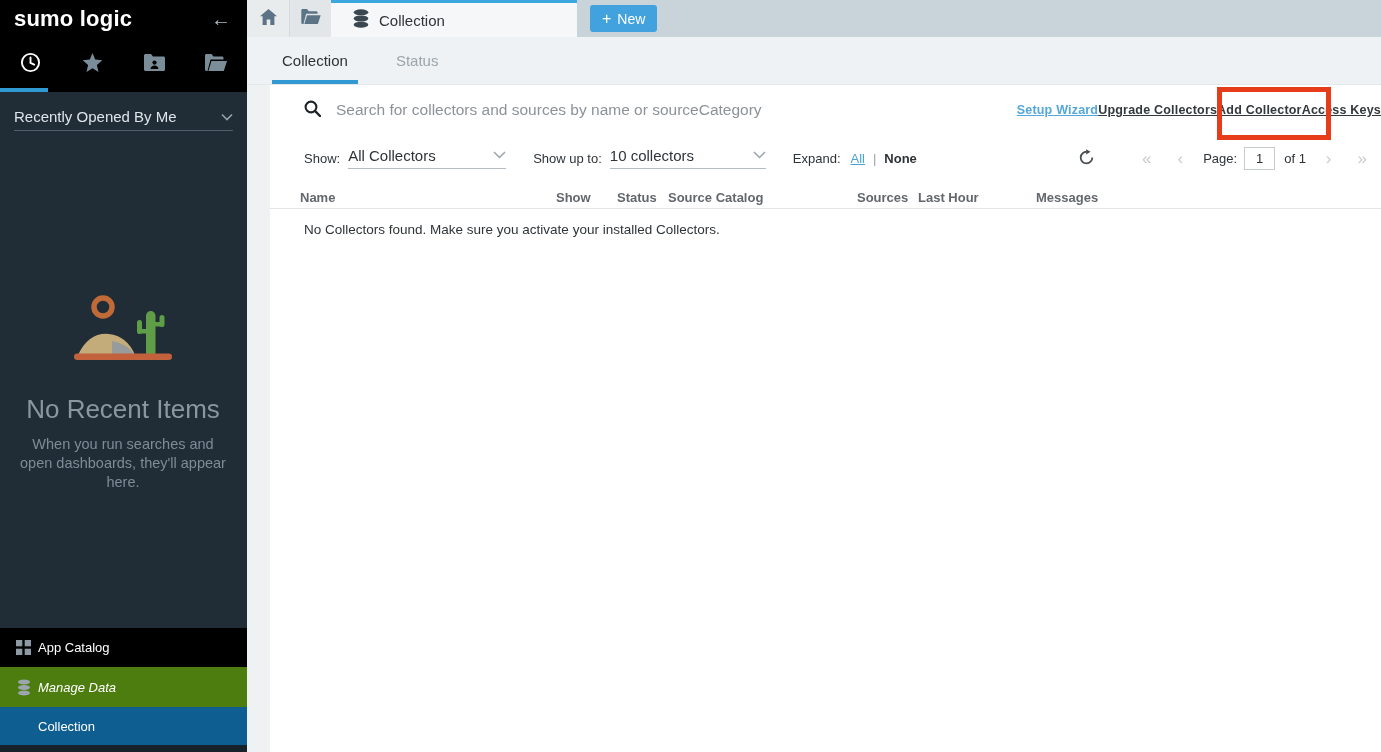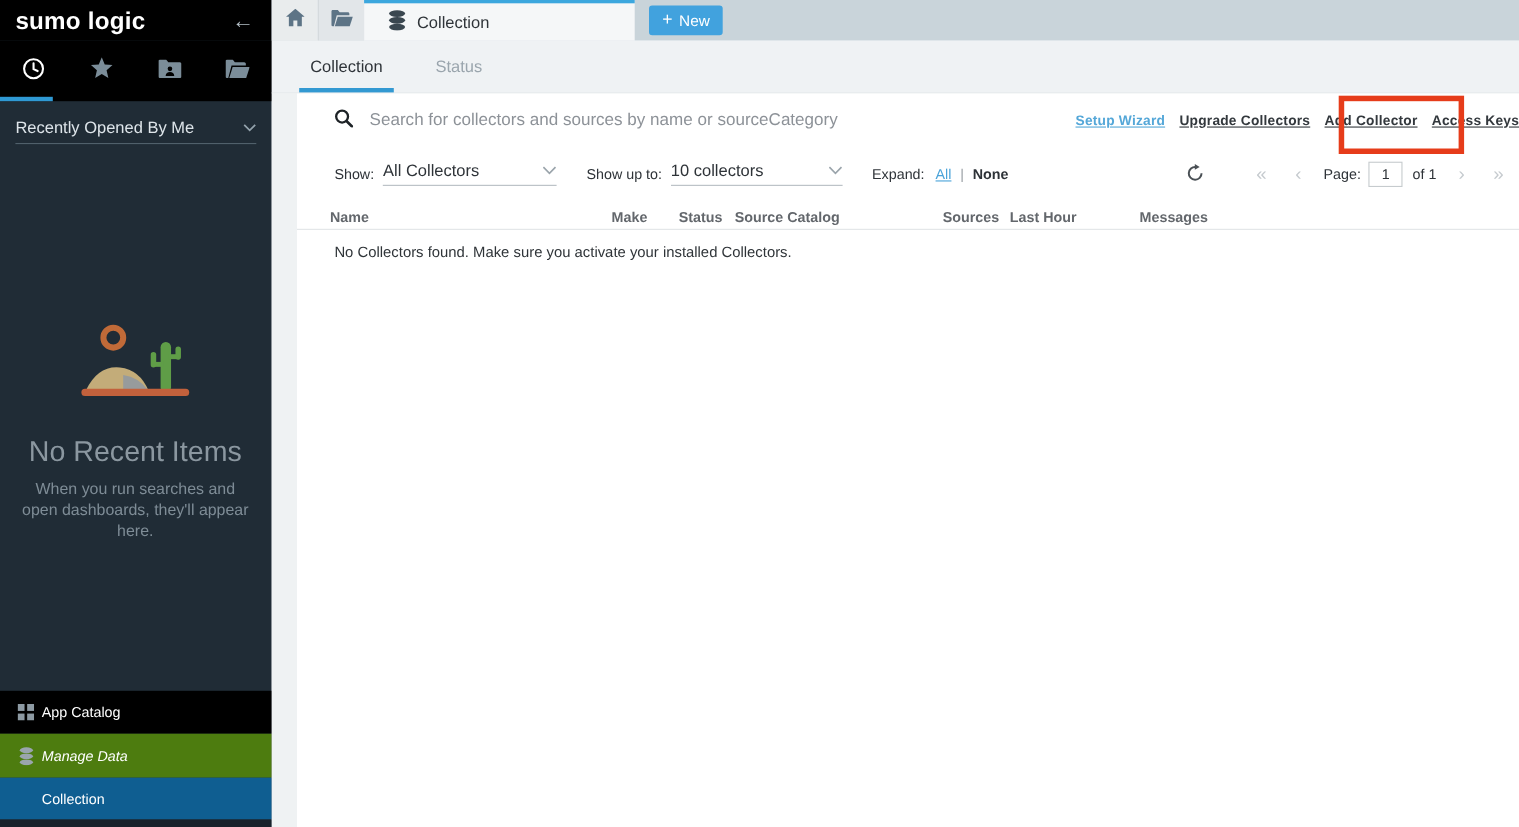--- a/index.html
+++ b/index.html
@@ -49,21 +49,21 @@
   .subtab-active { margin-left:25px; padding:0 10px; color:#2e3338; }
   .subtab-active::after { content:""; position:absolute; left:0; right:0; bottom:0; height:4px; background:#3399d2; }
   .subtab-inactive { margin-left:30px; padding:0 8px; color:#9aa5ad; }
   .gutter { position:absolute; left:247px; top:85px; width:23px; bottom:0; background:#eff2f3; }
   
   .content { position:absolute; left:270px; top:85px; right:0; bottom:0; background:#fff; }
   .search-row { display:flex; align-items:center; height:50px; padding-left:34px; }
   .search-input { flex:1; min-width:200px; border:none; outline:none; margin-left:15px;
                   font-size:15.5px; color:#33383d; font-family:inherit; background:transparent; }
   .search-input::placeholder { color:#8d9298; }
-  .top-links { display:flex; align-items:center; gap:13px; margin-left:12px; white-space:nowrap; }
+  .top-links { display:flex; align-items:center; margin-left:12px; white-space:nowrap; }
   .tl { font-size:12.5px; font-weight:bold; letter-spacing:.2px; text-decoration:underline; color:#33383d; cursor:pointer; }
   .tl-blue { color:#54a7d8; }
   .filter-row { display:flex; align-items:center; height:34px; margin-top:6px; padding:0 14px 0 34px;
                 font-size:13px; color:#2e3338; }
   .dd { display:flex; align-items:flex-end; border-bottom:1px solid #b6bdc2; margin-left:8px;
         padding-bottom:4px; cursor:pointer; }
   .dd-value { font-size:15px; color:#2e3338; }
   .dd1 { width:158px; } .dd2 { width:156px; }
   .dd .chev { margin-left:auto; margin-bottom:2px; }
   .fl-gap { margin-left:27px; }
@@ -281,21 +281,21 @@
       <span class="pg-chev pg-prev">‹</span>
       <span class="pg-label">Page:</span>
       <input class="page-input" type="text" value="1" style="">
       <span class="pg-of">of 1</span>
       <span class="pg-chev pg-next">›</span>
       <span class="pg-chev pg-last">»</span>
     </div>
 
     <div class="table-header">
       <span class="c1">Name</span>
-      <span class="c2">Make</span>
+      <span class="c2">Show</span>
       <span class="c3">Status</span>
       <span class="c4">Source Catalog</span>
       <span class="c5">Sources</span>
       <span class="c6">Last Hour</span>
       <span class="c7">Messages</span>
     </div>
 
     <p class="empty-msg">No Collectors found. Make sure you activate your installed Collectors.</p>
   </main>
 

